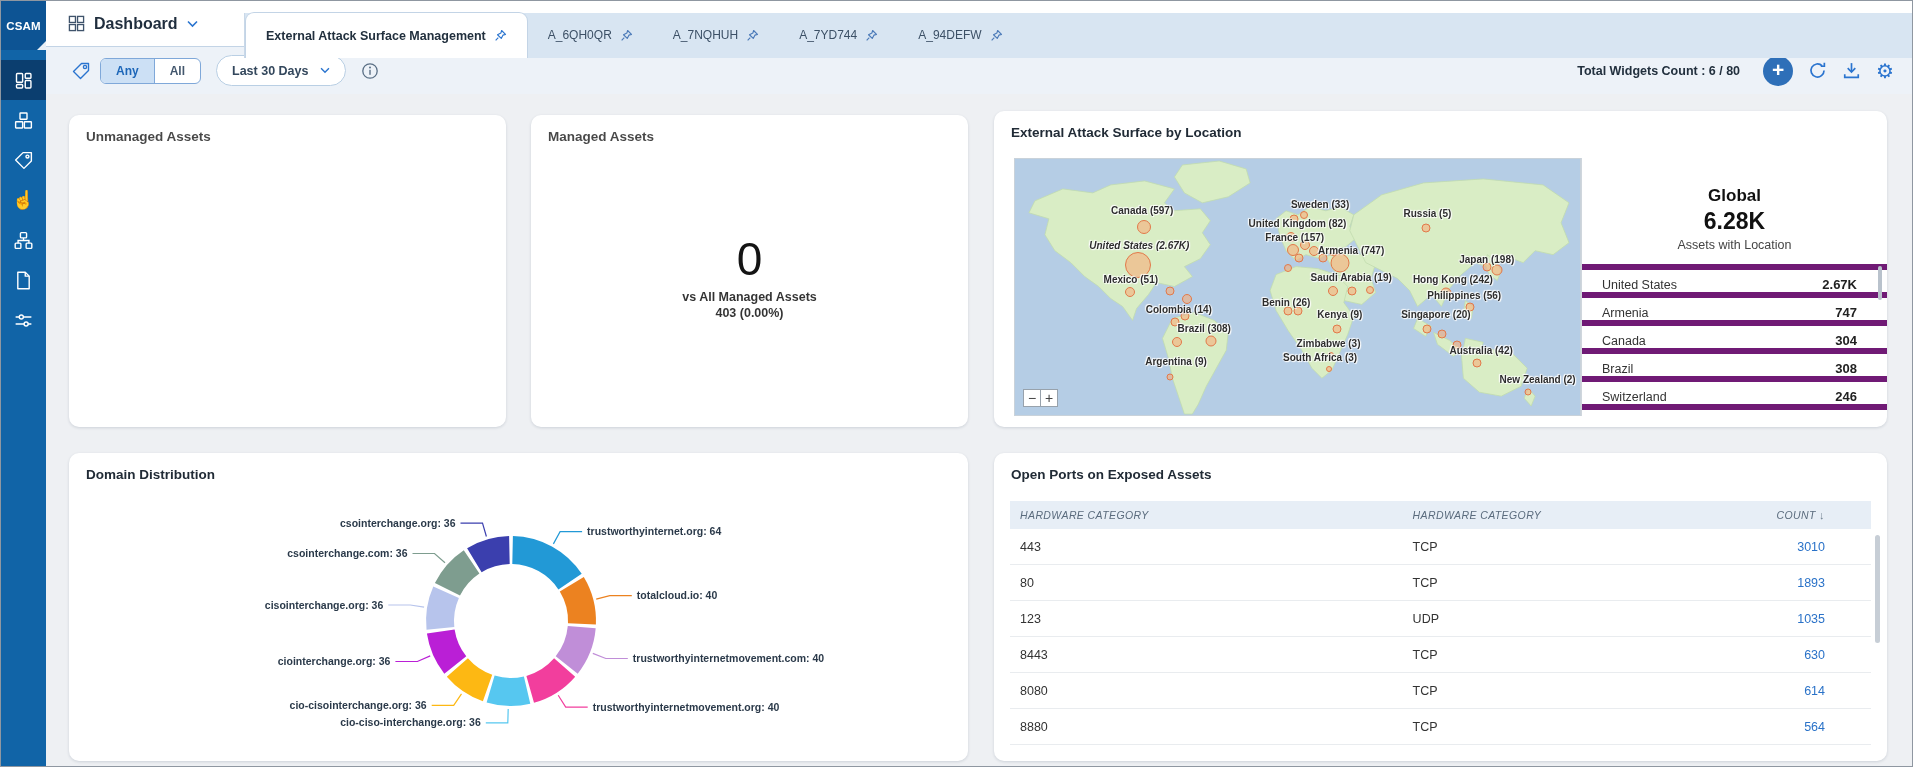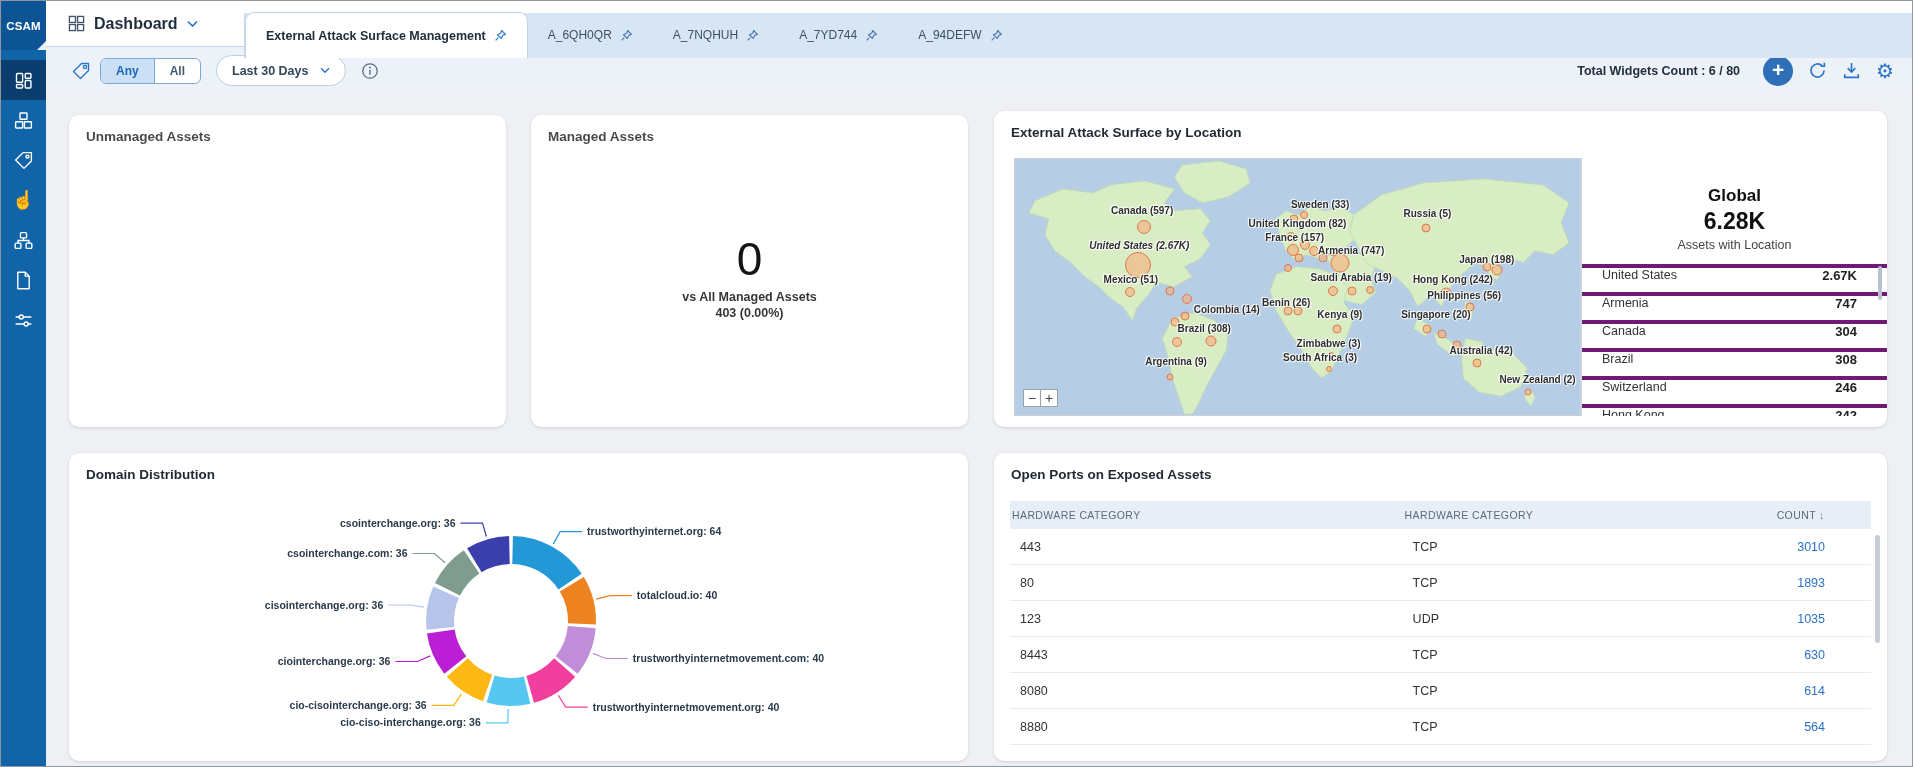--- a/index.html
+++ b/index.html
@@ -84,37 +84,37 @@
               cursor:pointer; line-height:1; }
   .zoom-btn + .zoom-btn { margin-left:-1px; }
 
   .stats-panel { position:absolute; left:587px; top:47px; right:0; height:258px;
                  border-left:1px solid #cfd6dd; overflow:hidden; }
   .stats-head { text-align:center; padding-top:28px; }
   .stats-scope { font-size:17px; font-weight:bold; color:#111; }
   .stats-value { font-size:23px; font-weight:bold; color:#111; margin-top:2px; }
   .stats-caption { font-size:12.5px; color:#444; margin-top:3px; }
   .stats-list { margin-top:12px; }
-  .stats-row { display:flex; justify-content:space-between; align-items:flex-start; height:28px;
-               border-top:4px solid #701a75; padding:0 30px 0 20px; }
+  .stats-row { display:flex; justify-content:space-between; align-items:flex-end; height:28px;
+               border-top:6px solid #701a75; padding:0 30px 0 20px; }
   .stats-name { font-size:12.5px; color:#333; }
   .stats-num { font-size:13px; font-weight:bold; color:#222; }
   .stats-scrollbar { position:absolute; right:5px; top:108px; width:4px; height:34px;
                      background:#b9c2cc; border-radius:2px; }
 
   
   #card-domains { left:23px; top:358px; width:899px; height:308px; overflow:hidden; }
   #donut-svg { position:absolute; left:0; top:0; }
 
   
   #card-ports { left:948px; top:358px; width:893px; height:308px; overflow:hidden; }
   .ptable { position:absolute; left:16px; right:16px; top:48px; }
   .thead { display:flex; align-items:center; height:28px; background:#e7eef6;
            font-size:10.5px; color:#5a6b7d; letter-spacing:.4px; }
-  .th { padding:0 2px; cursor:pointer; }
+  .th { padding:0 10px; cursor:pointer;font-style:italic; }
   .th.c1 { width:45.6%; } .th.c2 { flex:1; } .th.c3 { width:110px; text-align:right; padding-right:46px; }
   .sort-arrow { color:#6e7f90; font-size:11px; }
   .trow { display:flex; align-items:center; height:36px; border-bottom:1px solid #e9ecef;
           font-size:12.5px; color:#333; }
   .td { padding:0 10px; }
   .td.c1 { width:45.6%; } .td.c2 { flex:1; }
   .td.c3 { width:110px; text-align:right; padding-right:46px; }
   .td.c3 a { color:#2a72c8; text-decoration:none; cursor:pointer; }
   .table-scrollbar { position:absolute; right:7px; top:82px; width:5px; height:108px;
                      background:#c7ced6; border-radius:3px; }
@@ -374,21 +374,21 @@
             <div class="map-bubble" style="left: 73%; top: 66.5%; width: 9px; height: 9px;"></div>
             <div class="map-bubble" style="left: 75.6%; top: 68.5%; width: 9px; height: 9px;"></div>
             <div class="map-bubble" style="left: 78.2%; top: 72.5%; width: 9px; height: 9px;"></div>
             <div class="map-bubble" style="left: 56%; top: 76.5%; width: 6px; height: 6px;"></div>
             <div class="map-bubble" style="left: 55.5%; top: 82%; width: 6px; height: 6px;"></div>
             <div class="map-bubble" style="left: 81.8%; top: 79.5%; width: 9px; height: 9px;"></div>
             <div class="map-bubble" style="left: 90.8%; top: 91%; width: 7px; height: 7px;"></div>
             <div class="map-label" style="left: 22.5%; top: 20%;">Canada (597)</div>
             <div class="map-label" style="left: 22%; top: 33.5%; font-style: italic;">United States (2.67K)</div>
             <div class="map-label" style="left: 20.5%; top: 47%; text-align: center;">Mexico (51)</div>
-            <div class="map-label" style="left: 29%; top: 58.5%; margin-left: 48px;">Colombia (14)</div>
+            <div class="map-label" style="left: 29%; top: 58.5%;">Colombia (14)</div>
             <div class="map-label" style="left: 33.5%; top: 66%;">Brazil (308)</div>
             <div class="map-label" style="left: 28.5%; top: 79%;">Argentina (9)</div>
             <div class="map-label" style="left: 54%; top: 17.5%;">Sweden (33)</div>
             <div class="map-label" style="left: 50%; top: 25%;">United Kingdom (82)</div>
             <div class="map-label" style="left: 49.5%; top: 30.5%;">France (157)</div>
             <div class="map-label" style="left: 59.5%; top: 35.5%;">Armenia (747)</div>
             <div class="map-label" style="left: 73%; top: 21%;">Russia (5)</div>
             <div class="map-label" style="left: 83.5%; top: 39%;">Japan (198)</div>
             <div class="map-label" style="left: 77.5%; top: 47%;">Hong Kong (242)</div>
             <div class="map-label" style="left: 79.5%; top: 53%;">Philippines (56)</div>

